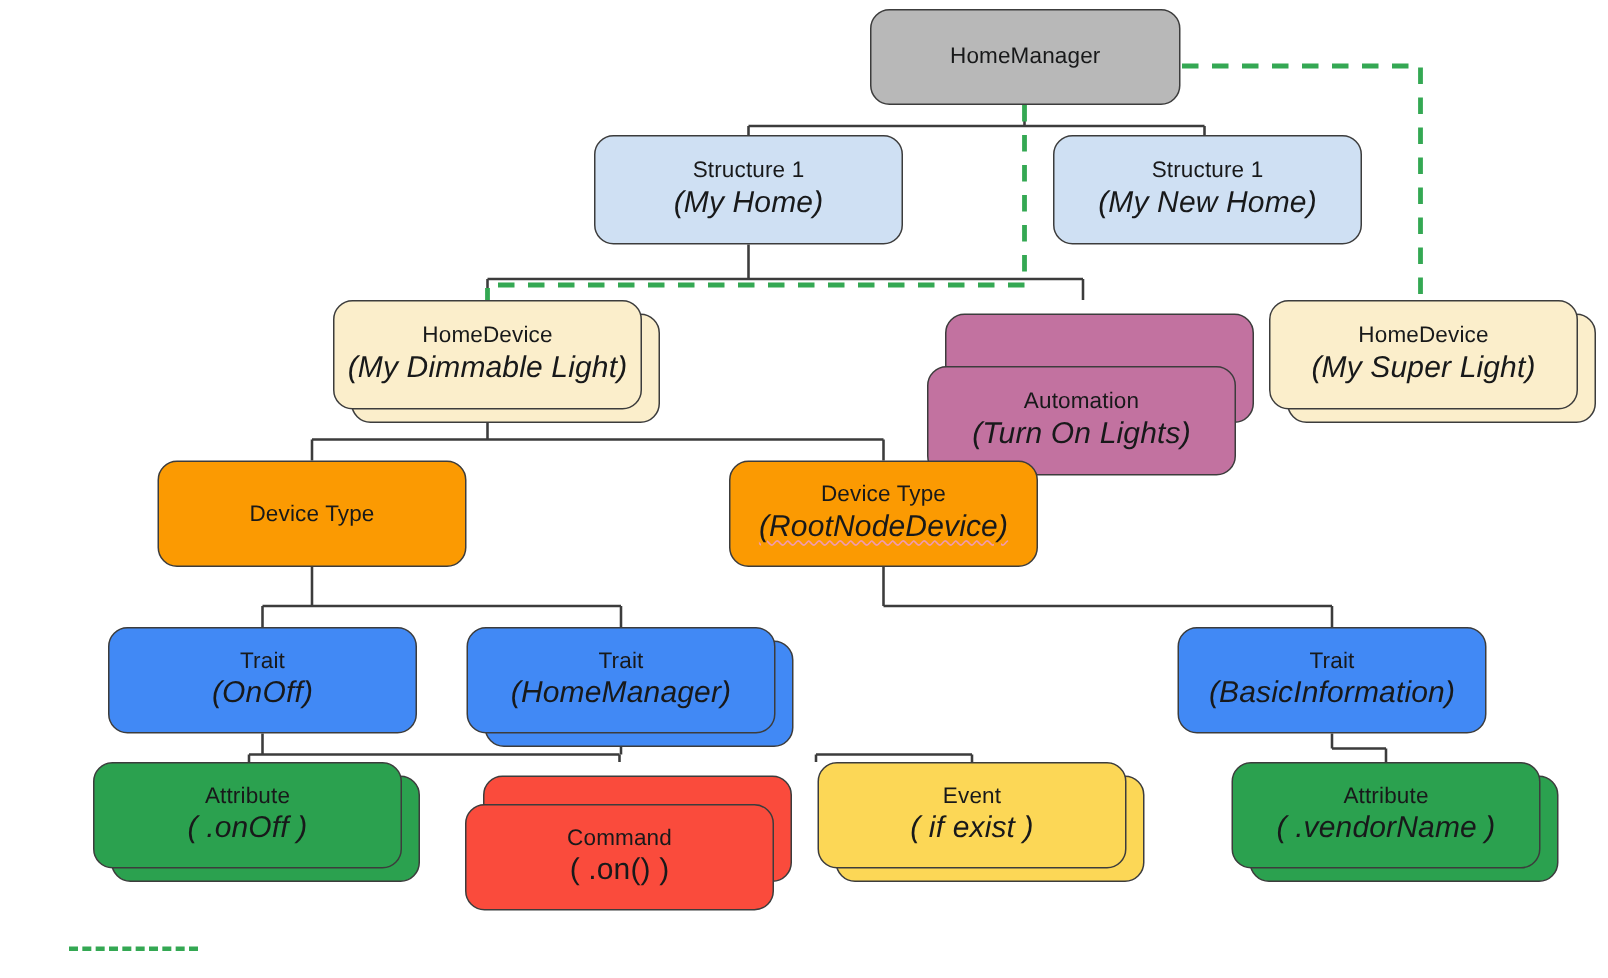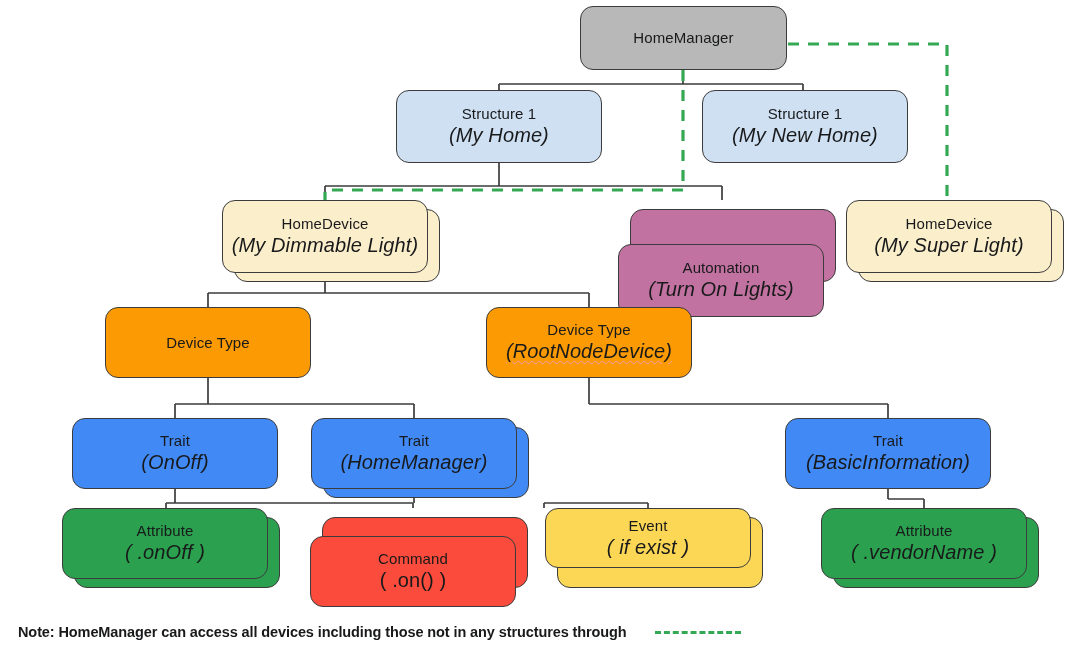--- a/index.html
+++ b/index.html
@@ -185,29 +185,28 @@
     <div class="l2">( .onOff )</div>
   </div>
 
   <div class="stack-shadow" style="left:322px; top:517px; width:206px; height:71px; background:#fa4b3c;"></div>
   <div class="node" style="left:310px; top:536px; width:206px; height:71px; background:#fa4b3c;">
     <div class="l1">Command</div>
     <div class="l2" style="font-style:normal;text-align:right;">( .on() )</div>
   </div>
 
   <div class="stack-shadow" style="left:557px; top:517px; width:206px; height:71px; background:#fcd756;"></div>
-  <div class="node" style="left:545px; top:508px; width:206px; height:60px; background:#fcd756;">
+  <div class="node" style="left:545px; top:508px; width:206px; height:71px; background:#fcd756;">
     <div class="l1">Event</div>
     <div class="l2">( if exist )</div>
   </div>
 
   <div class="stack-shadow" style="left:833px; top:517px; width:206px; height:71px; background:#2ba14f;"></div>
   <div class="node" style="left:821px; top:508px; width:206px; height:71px; background:#2ba14f;">
     <div class="l1">Attribute</div>
     <div class="l2">( .vendorName )</div>
   </div>
 
   <div id="legend">
-    <span class="note-text">Note: HomeManager can access all devices including those not in any structures through</span>
     <span class="legend-dash"></span>
   </div>
 
 </div>
 
 </body></html>

